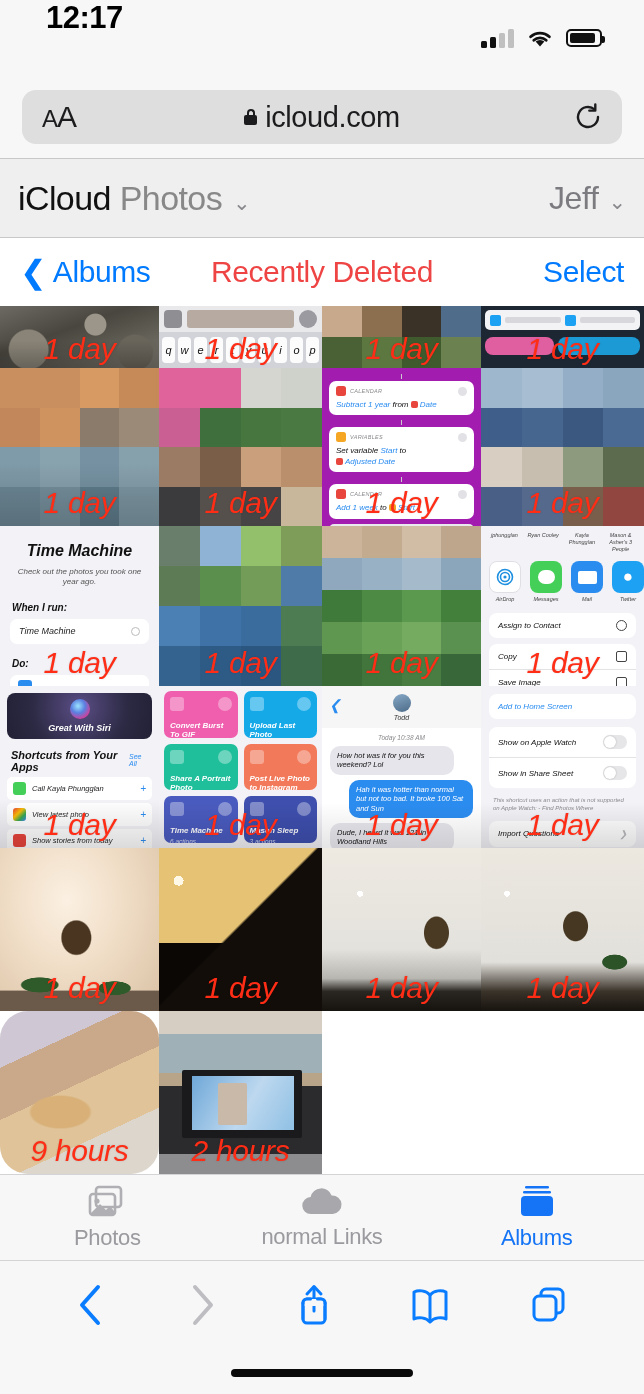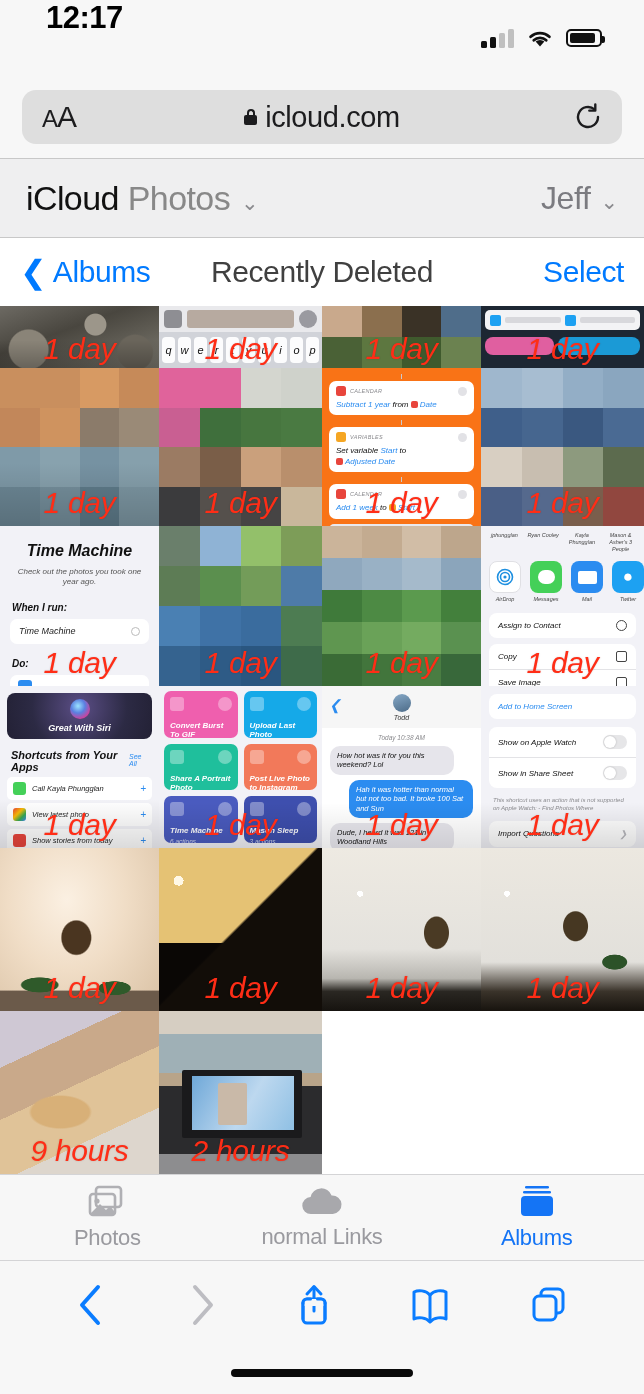--- a/index.html
+++ b/index.html
@@ -47,40 +47,40 @@
   .lock .body { position: absolute; bottom: 0; width: 13px; height: 10px; background: #1c1c1e; border-radius: 2px; }
   .lock .shackle { position: absolute; top: 0; left: 2.5px; width: 8px; height: 8px;
     border: 2px solid #1c1c1e; border-bottom: none; border-radius: 4px 4px 0 0; }
   .url-text { font-size: 29px; color: #1c1c1e; letter-spacing: -0.4px; }
   .reload { margin-left: auto; width: 28px; height: 28px; }
   .hairline { height: 1px; background: #c8c8c8; }
 
   
   .icloud-bar {
     height: 78px; background: #efeff0; display: flex; align-items: center;
-    justify-content: space-between; padding: 0 26px;
+    justify-content: space-between; padding: 0 18px;
   }
   .icloud-title { display: flex; align-items: baseline; gap: 9px; }
   .icloud-title .ic { font-size: 34px; color: #111; letter-spacing: -0.6px; }
   .icloud-title .app { font-size: 34px; color: #888; letter-spacing: -0.6px; }
   .chev-d { font-size: 21px; color: #8a8a8e; margin-left: 2px; }
   .acct { display: flex; align-items: baseline; gap: 8px; }
   .acct .nm { font-size: 32px; color: #7b7b80; letter-spacing: -0.4px; }
 
   
   .navbar {
     height: 68px; background: #fff; display: flex; align-items: center;
     justify-content: space-between; padding: 0 20px; position: relative;
   }
   .nav-back { display: flex; align-items: center; gap: 6px; color: #007aff; }
   .nav-back .cv { font-size: 32px; font-weight: 500; line-height: 1; }
   .nav-back .lbl { font-size: 30px; letter-spacing: -0.4px; }
   .nav-title {
     position: absolute; left: 0; right: 0; text-align: center;
-    font-size: 30px; color: #404040; letter-spacing: -0.4px; pointer-events: none;
+    font-size: 30px; color: #ef4444; letter-spacing: -0.4px; pointer-events: none;
   }
   .nav-select { font-size: 30px; color: #007aff; letter-spacing: -0.4px; z-index: 2; }
 
   
   .grid { position: relative; width: 644px; background: #fff; }
   .grid-row { display: flex; width: 644px; }
   .cell { position: relative; overflow: hidden; background: #eee; font-style: italic; }
   .cell .badge {
     position: absolute; left: 0; right: 0; bottom: 6px; text-align: center;
     color: #ff2d16; font-size: 30px; font-weight: 400; letter-spacing: -0.3px;
@@ -159,21 +159,21 @@
   .sett .it { display: flex; align-items: center; padding: 8px 9px; font-size: 8px; color: #111; }
   .sett .it + .it { border-top: 1px solid #e3e3e6; }
   .sett .it.blue { color: #2b8cf0; }
   .sett .tg { margin-left: auto; width: 24px; height: 14px; border-radius: 7px;
      background: #e6e6e8; position: relative; }
   .sett .tg:after { content: ""; position: absolute; left: 1px; top: 1px; width: 12px; height: 12px;
      border-radius: 50%; background: #fff; box-shadow: 0 0 2px rgba(0,0,0,.25); }
   .sett .note { font-size: 6px; color: #8a8a8e; line-height: 1.4; margin: 0 4px 8px; }
   .sett .it .cv { margin-left: auto; color: #b8b8bd; font-size: 9px; }
 
-  .shapp { position: absolute; inset: 0; background: #f97316; padding: 6px 7px; }
+  .shapp { position: absolute; inset: 0; background: #a21caf; padding: 6px 7px; }
   .shapp .act { background: #fff; border-radius: 7px; padding: 5px 7px; margin-bottom: 5px; position: relative; }
   .shapp .hd { display: flex; align-items: center; gap: 4px; }
   .shapp .hd .ic { width: 10px; height: 10px; border-radius: 2.5px; }
   .shapp .hd .tt { font-size: 5.5px; color: #8a8a8e; letter-spacing: .3px; }
   .shapp .hd .x { margin-left: auto; width: 9px; height: 9px; border-radius: 50%; background: #e2e2e6; }
   .shapp .bd { font-size: 8px; color: #111; margin-top: 4px; line-height: 1.3; }
   .shapp .bl { color: #2b8cf0; }
   .shapp .chip { display: inline-block; width: 7px; height: 7px; border-radius: 2px;
      background: #e8453c; vertical-align: -1px; margin-right: 2px; }
   .shapp .chip.o { background: #f5a623; }
@@ -713,21 +713,21 @@
       <div class="cell" style="width:163px;height:163px;">
         <div class="ph" style="background:linear-gradient(to bottom,#ece8e0 0%,#e2e0db 70%,#3a332a 88%,#17130e 100%);"></div>
         <div class="ph" style="background:radial-gradient(ellipse 20px 24px at 58% 48%,#463722 0 60%,transparent 65%);"></div>
         <div class="ph" style="background:radial-gradient(ellipse 20px 12px at 82% 70%,#2c5228 0 60%,transparent 65%);"></div>
         <div class="ph" style="background:radial-gradient(circle 3px at 16% 28%,#ffffff 0 100%,transparent 100%);"></div>
         <span class="badge">1 day</span>
       </div>
     </div>
 
     <div class="grid-row">
-      <div class="cell" style="width:159px;height:163px;">
+      <div class="cell" style="width:159px;height:163px;border-radius:28px;">
         <div class="ph" style="background:linear-gradient(150deg,#d6cfd9 0%,#cfc6c8 28%,#e6c99a 52%,#d8b display:none);"></div>
         <div class="ph" style="background:linear-gradient(155deg,#cfc8d4 0 24%,#c9a98a 24% 46%,#e0c398 46% 72%,#ddd6cd 72% 100%);"></div>
         <div class="ph" style="background:radial-gradient(ellipse 48px 26px at 38% 62%,#d8b078 0 60%,transparent 66%);"></div>
         <span class="badge">9 hours</span>
       </div>
       <div class="cell" style="width:163px;height:163px;">
         <div class="ph" style="background:#cfc7bb"></div>
         <div class="ph" style="background:linear-gradient(to bottom,#d6cec2 0 14%,#9fb0b6 14% 38%,#b8a489 38% 46%,#2b2b2d 46% 88%,#8d8d8f 88% 100%);"></div>
         <div class="ph" style="left:14%;right:12%;top:36%;bottom:22%;background:#1a1a1c;border-radius:2px"></div>
         <div class="ph" style="left:20%;right:17%;top:40%;bottom:27%;background:linear-gradient(120deg,#6fa8d8,#bdd8ef 55%,#8fc0e4);"></div>

